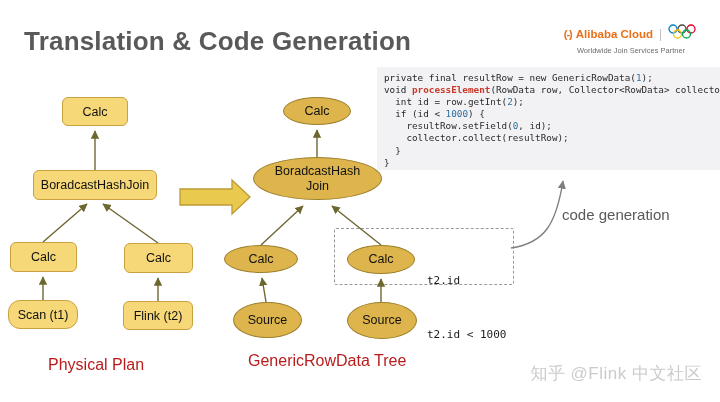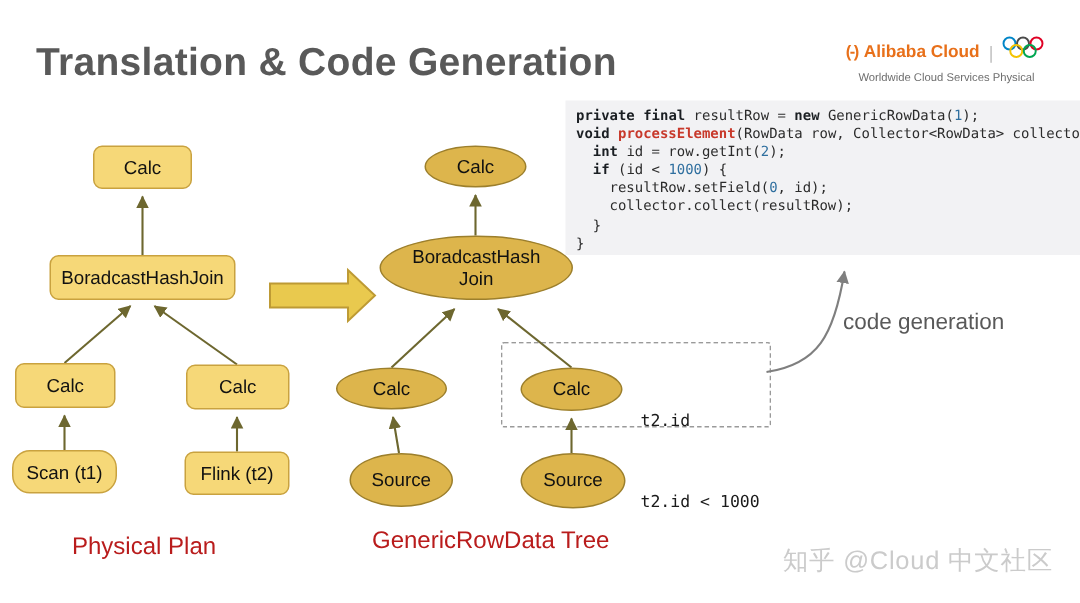--- a/index.html
+++ b/index.html
@@ -64,21 +64,21 @@
     width: 343px;
     height: 103px;
     background: #f2f2f4;
     padding: 5px 0 0 7px;
     font-family: "DejaVu Sans Mono", "Liberation Mono", monospace;
     font-size: 9.3px;
     line-height: 12.1px;
     color: #24292e;
     white-space: pre;
   }
-  .tok-kw { font-weight: bold; color: #1b1f23; margin-top: 16px; }
+  .tok-kw { font-weight: normal; color: #1b1f23; margin-top: 16px; }
   .tok-fn { font-weight: bold; color: #c8392b; }
   .tok-num { color: #2f6f9f; }
   .tok-pl { color: #2b2b2b; margin-top: 24px; }
   
   .rnode {
     position: absolute;
     background: #f6d878;
     border: 1.5px solid #c9a23f;
     border-radius: 6px;
     display: flex;
@@ -169,21 +169,21 @@
       <span>
         <svg width="30" height="16" viewBox="0 0 30 16">
           <circle cx="5" cy="5" r="4" fill="none" stroke="#0085C7" stroke-width="1.3"></circle>
           <circle cx="14" cy="5" r="4" fill="none" stroke="#4a4a4a" stroke-width="1.3"></circle>
           <circle cx="23" cy="5" r="4" fill="none" stroke="#DF0024" stroke-width="1.3"></circle>
           <circle cx="9.5" cy="10" r="4" fill="none" stroke="#F4C300" stroke-width="1.3"></circle>
           <circle cx="18.5" cy="10" r="4" fill="none" stroke="#00A651" stroke-width="1.3"></circle>
         </svg>
       </span>
     </div>
-    <div class="logo-subtitle">Worldwide Cloud Services Physical</div>
+    <div class="logo-subtitle">Worldwide Join Services Partner</div>
   </div>
 
   <div class="code-block" id="code-block"><div><span class="tok-kw">private</span><span class="tok-pl"> </span><span class="tok-kw">final</span><span class="tok-pl"> resultRow = </span><span class="tok-kw">new</span><span class="tok-pl"> GenericRowData(</span><span class="tok-num">1</span><span class="tok-pl">);</span></div><div><span class="tok-kw">void</span><span class="tok-pl"> </span><span class="tok-fn">processElement</span><span class="tok-pl">(RowData row, Collector&lt;RowData&gt; collector) {</span></div><div><span class="tok-pl">  </span><span class="tok-kw">int</span><span class="tok-pl"> id = row.getInt(</span><span class="tok-num">2</span><span class="tok-pl">);</span></div><div><span class="tok-pl">  </span><span class="tok-kw">if</span><span class="tok-pl"> (id &lt; </span><span class="tok-num">1000</span><span class="tok-pl">) {</span></div><div><span class="tok-pl">    resultRow.setField(</span><span class="tok-num">0</span><span class="tok-pl">, id);</span></div><div><span class="tok-pl">    collector.collect(resultRow);</span></div><div><span class="tok-pl">  }</span></div><div><span class="tok-pl">}</span></div></div>
 
   <svg class="connector-layer">
     <defs>
       <marker id="arrow-olive" markerWidth="7" markerHeight="7" refX="5.5" refY="3" orient="auto">
         <path d="M0,0 L6,3 L0,6 Z" fill="#6d672f"></path>
       </marker>
       <marker id="arrow-gray" markerWidth="8" markerHeight="8" refX="5.5" refY="3" orient="auto">
@@ -251,15 +251,15 @@
   <div class="filter-annotation">
     <div>t2.id</div>
     <div>t2.id &lt; 1000</div>
   </div>
 
   <div class="code-gen-label">code generation</div>
 
   <div class="plan-label physical">Physical Plan</div>
   <div class="plan-label transform">GenericRowData Tree</div>
 
-  <div class="watermark">知乎 @Cloud 中文社区</div>
+  <div class="watermark">知乎 @Flink 中文社区</div>
 
 </div>
 
 </body></html>

